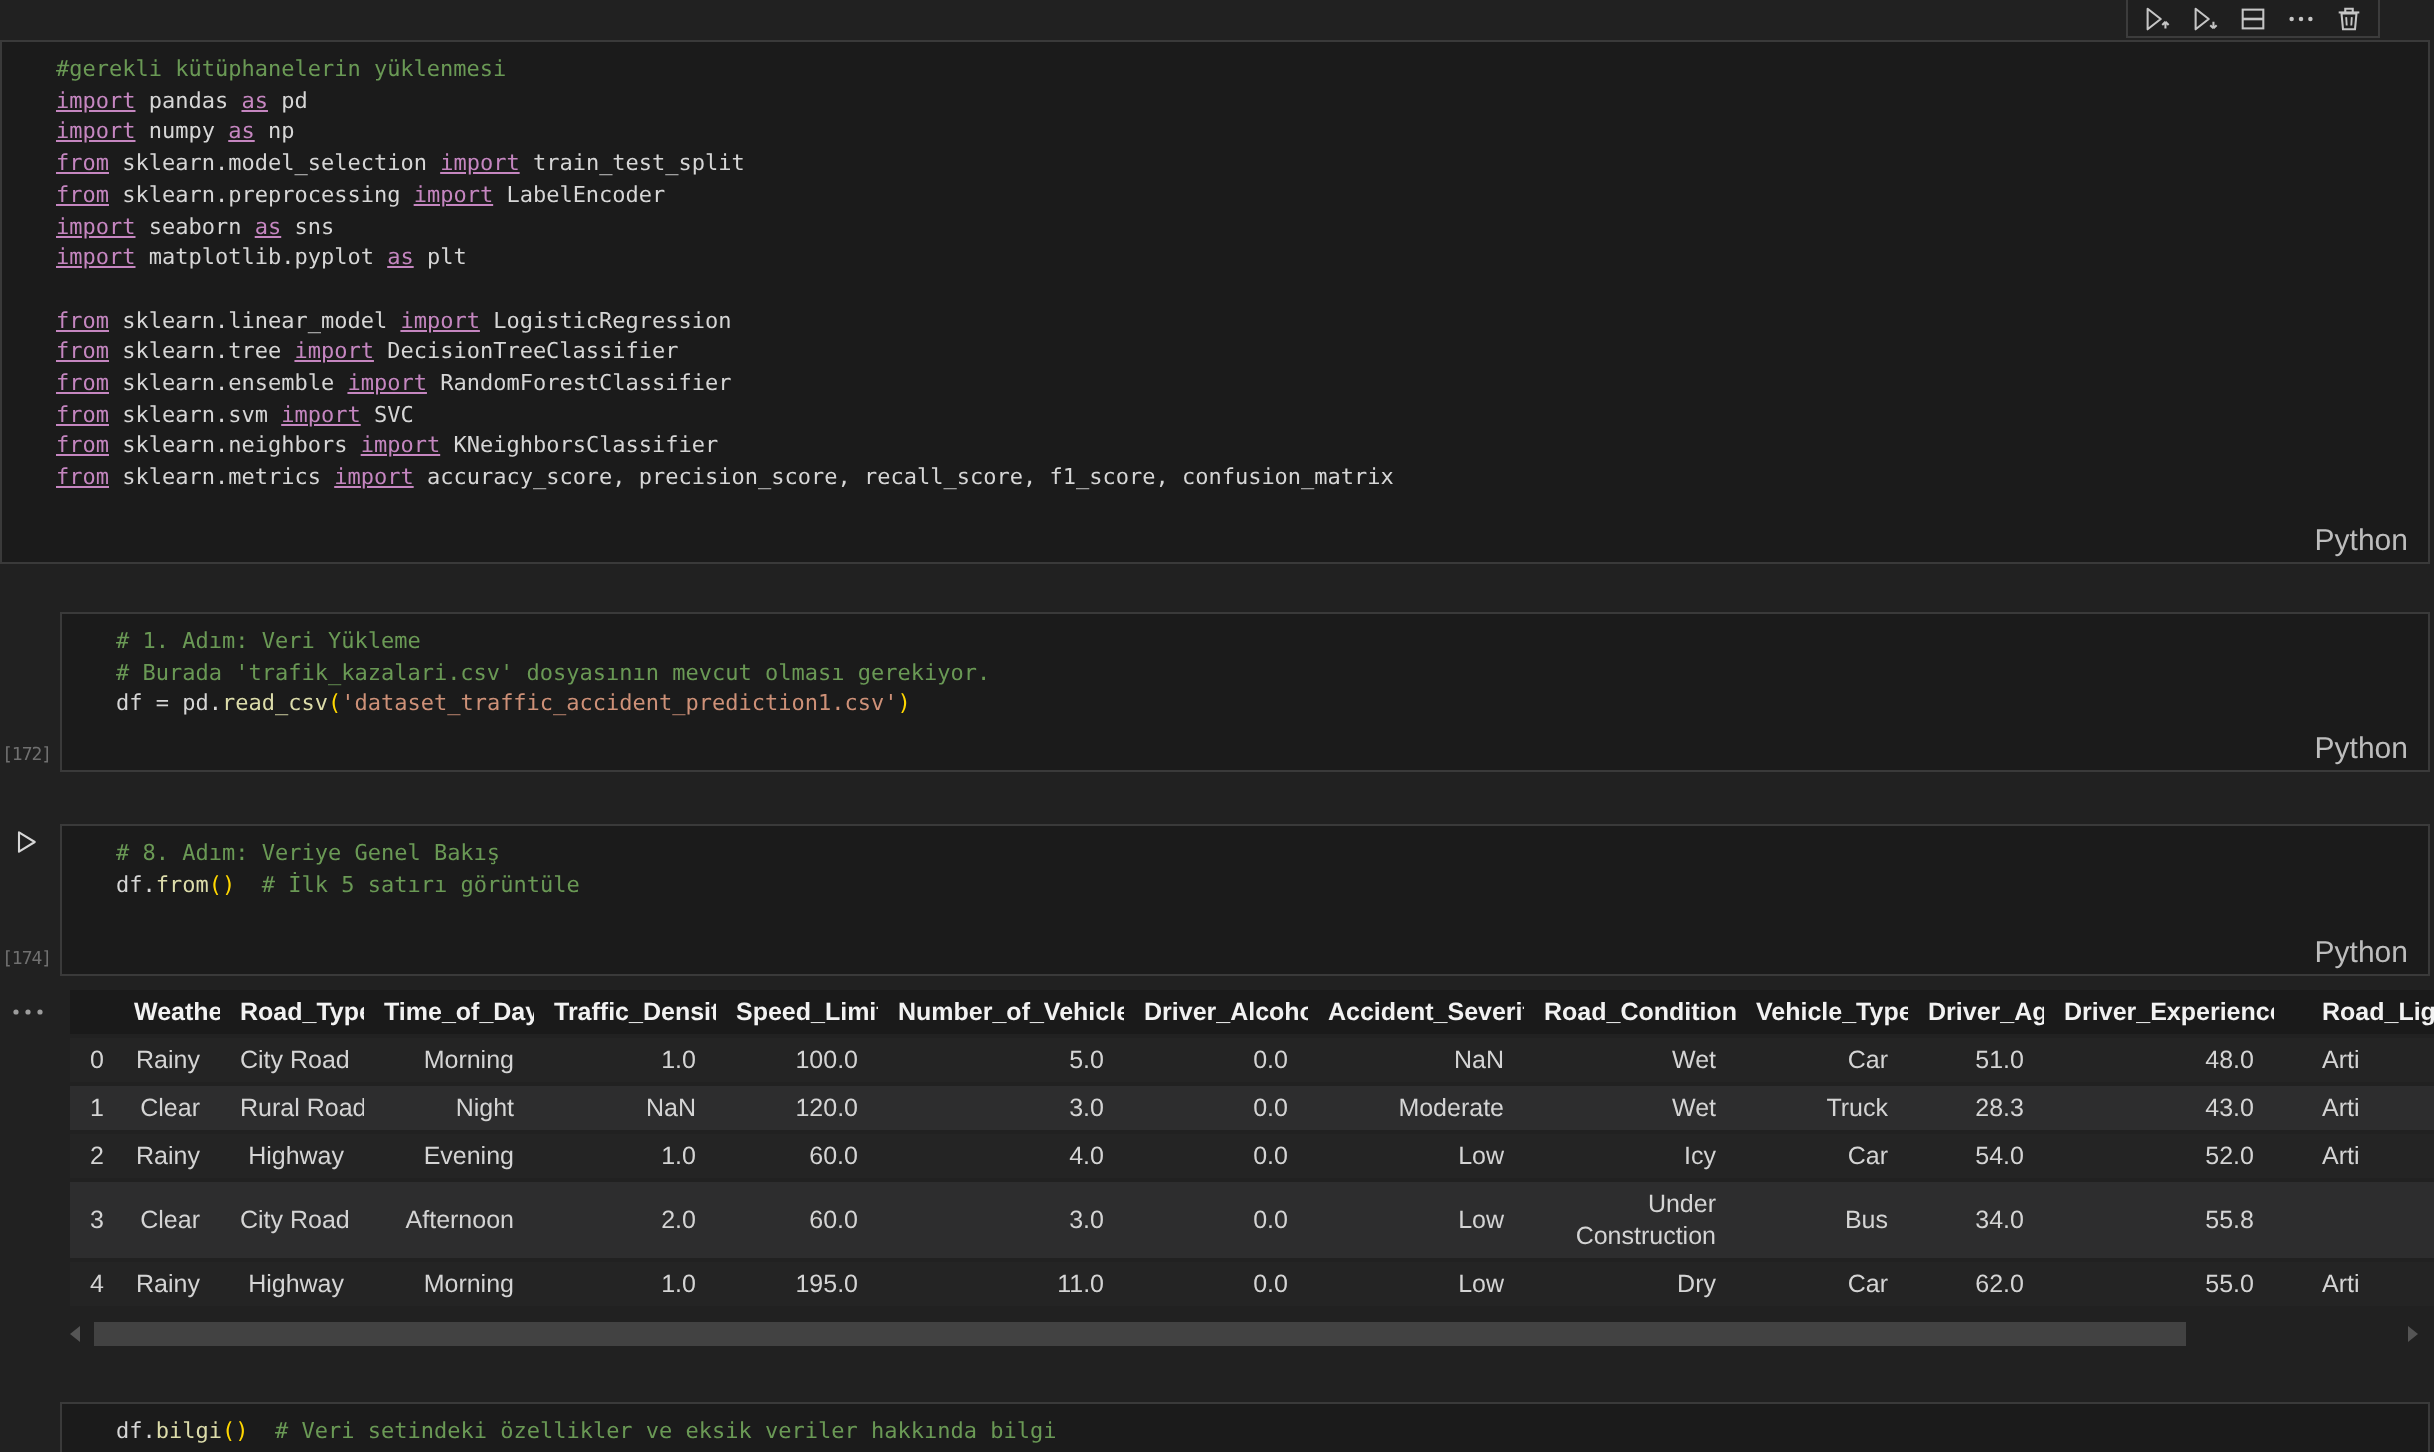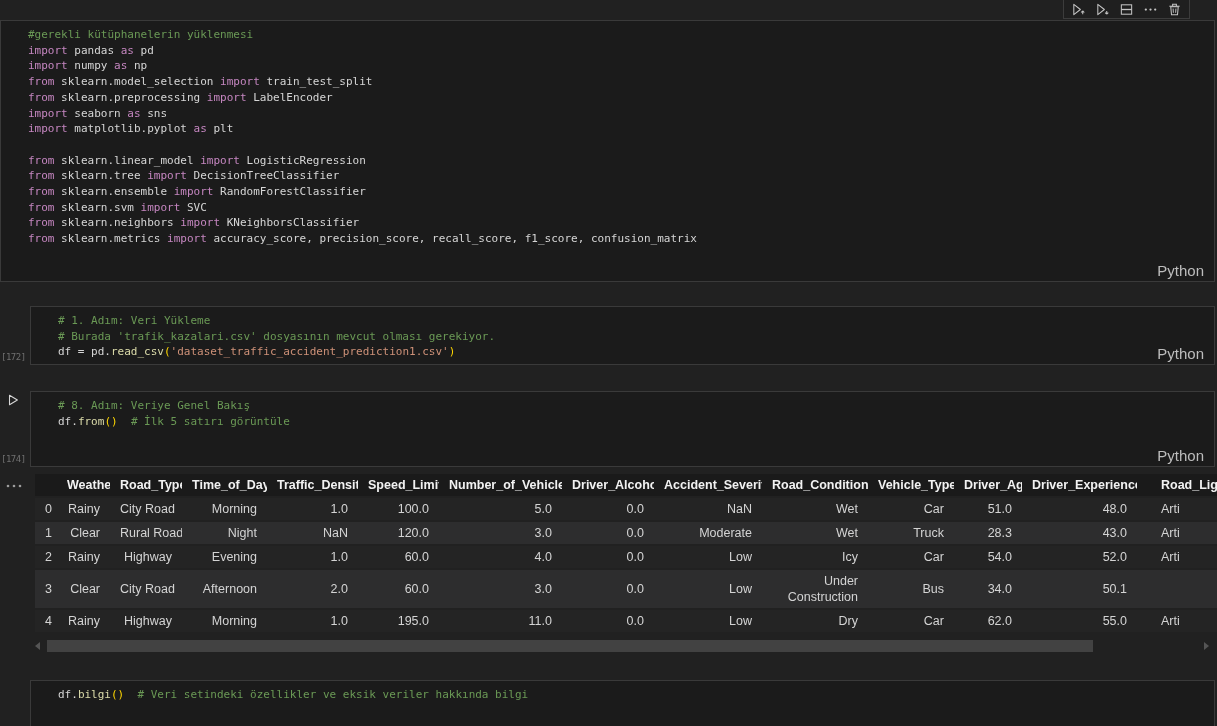--- a/index.html
+++ b/index.html
@@ -25,28 +25,28 @@
     font-family:"DejaVu Sans Mono", monospace; font-size:9px; color:#707070; letter-spacing:-0.5px;
   }
   .editor {
     flex:1; margin-right:2px; position:relative;
     background:#1b1b1b; border:1px solid #3a3a3a;
     padding:6px 0 0 27px;
   }
   .code { font-family:"DejaVu Sans Mono", monospace; font-size:11px; line-height:15.7px; white-space:pre; }
   .code-line { min-height:15.7px; }
   .tok-txt  { color:#d6d6d6; }
-  .tok-kw   { color:#c586c0; }
+  .tok-kw   { color:#c586c0;text-decoration:underline; }
   .tok-cmt  { color:#6a9955; }
   .tok-fn   { color:#dcdcaa; }
   .tok-str  { color:#ce9178; }
   .tok-brkt { color:#ffd700; }
   .lang-label { position:absolute; right:10px; bottom:2px; font-size:15px; color:#bdbdbd; cursor:pointer; }
   #cell-0 { margin-top:20px; }  #cell-0 .editor { height:262px; }
-  #cell-1 { margin-top:24px; }  #cell-1 .editor { height:59px;  }
+  #cell-1 { margin-top:24px; }  #cell-1 .editor { height:80px;  }
   #cell-2 { margin-top:26px; }  #cell-2 .editor { height:76px;  }
   #cell-3 { margin-top:28px; }  #cell-3 .editor { height:60px;  }
   
   .output-row { display:flex; margin-top:7px; }
   .output-more { position:absolute; top:3px; left:5px; cursor:pointer; }
   .output-content { flex:0 0 1182px; width:1182px; margin-left:5px; }
   .table-clip { width:1182px; overflow:hidden; }
   table.df { border-collapse:collapse; table-layout:fixed; width:1265px; font-size:12.5px; }
   table.df th, table.df td {
     padding:3px 10px; text-align:right; white-space:nowrap;
@@ -241,21 +241,21 @@
               <td>City Road</td>
               <td>Afternoon</td>
               <td>2.0</td>
               <td>60.0</td>
               <td>3.0</td>
               <td>0.0</td>
               <td>Low</td>
               <td class="wrap">Under Construction</td>
               <td>Bus</td>
               <td>34.0</td>
-              <td>50.1</td>
+              <td>55.8</td>
               <td class="last"></td>
             </tr>
             <tr class="even">
               <td>4</td>
               <td>Rainy</td>
               <td>Highway</td>
               <td>Morning</td>
               <td>1.0</td>
               <td>195.0</td>
               <td>11.0</td>

